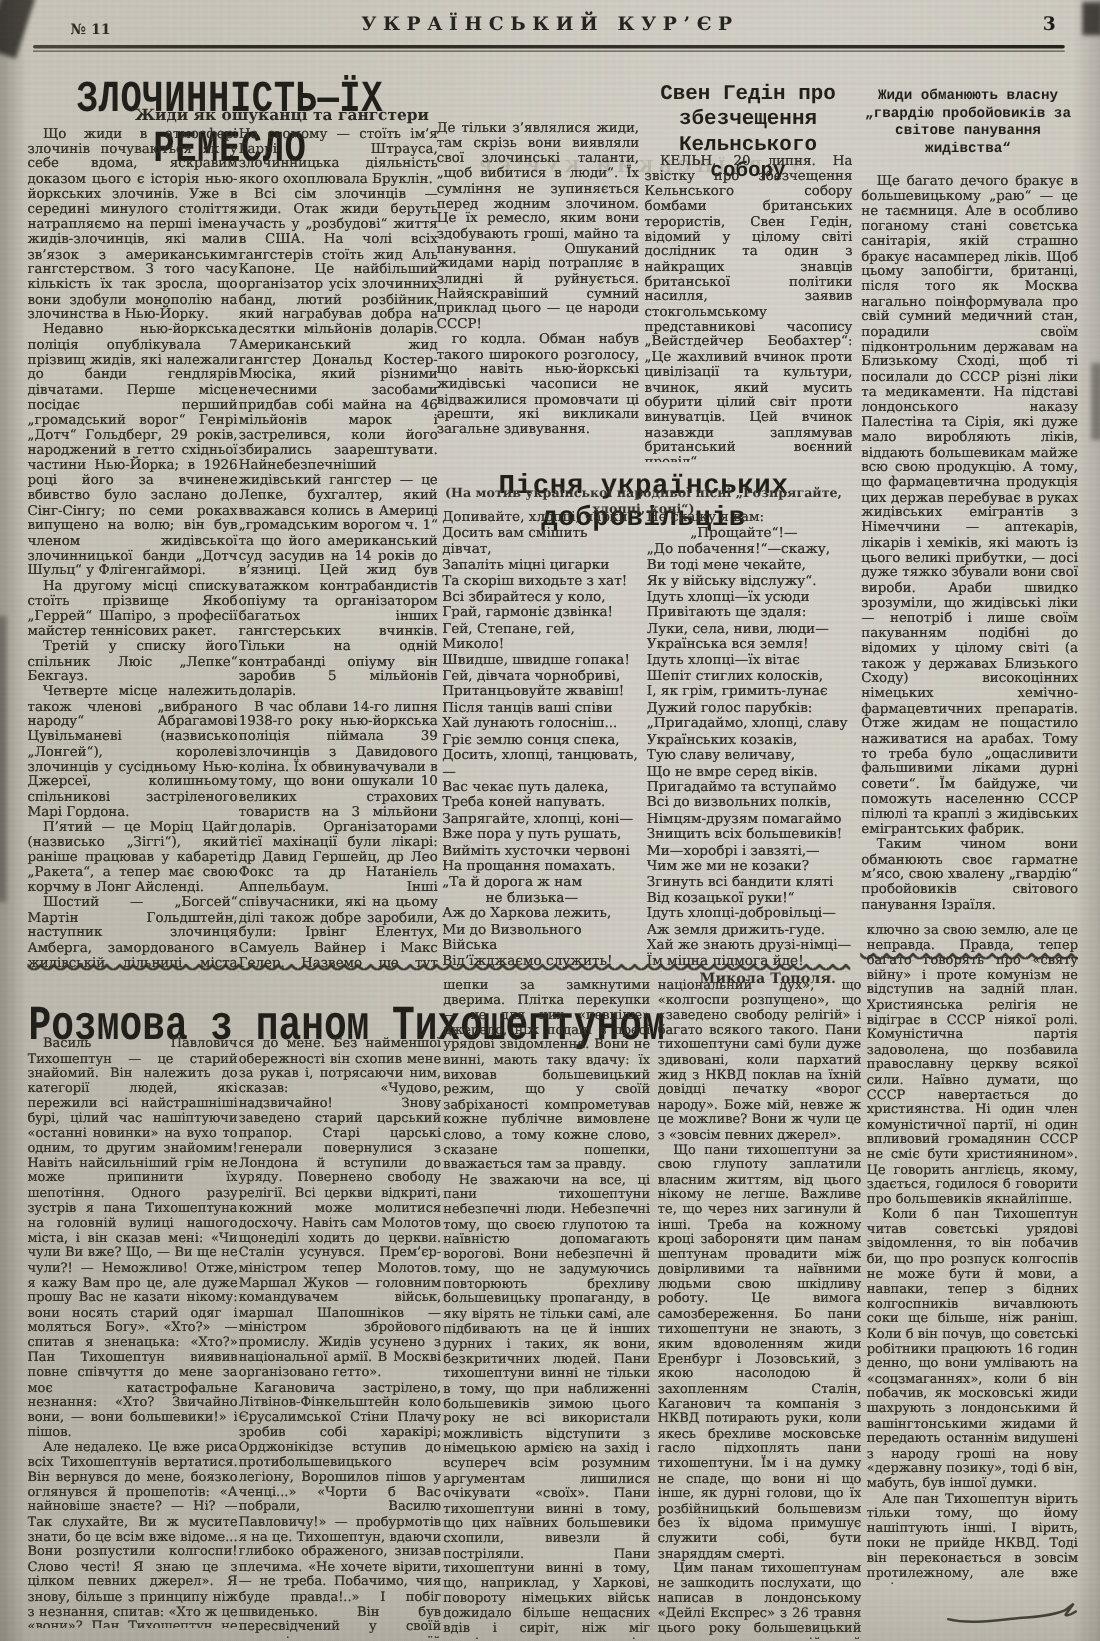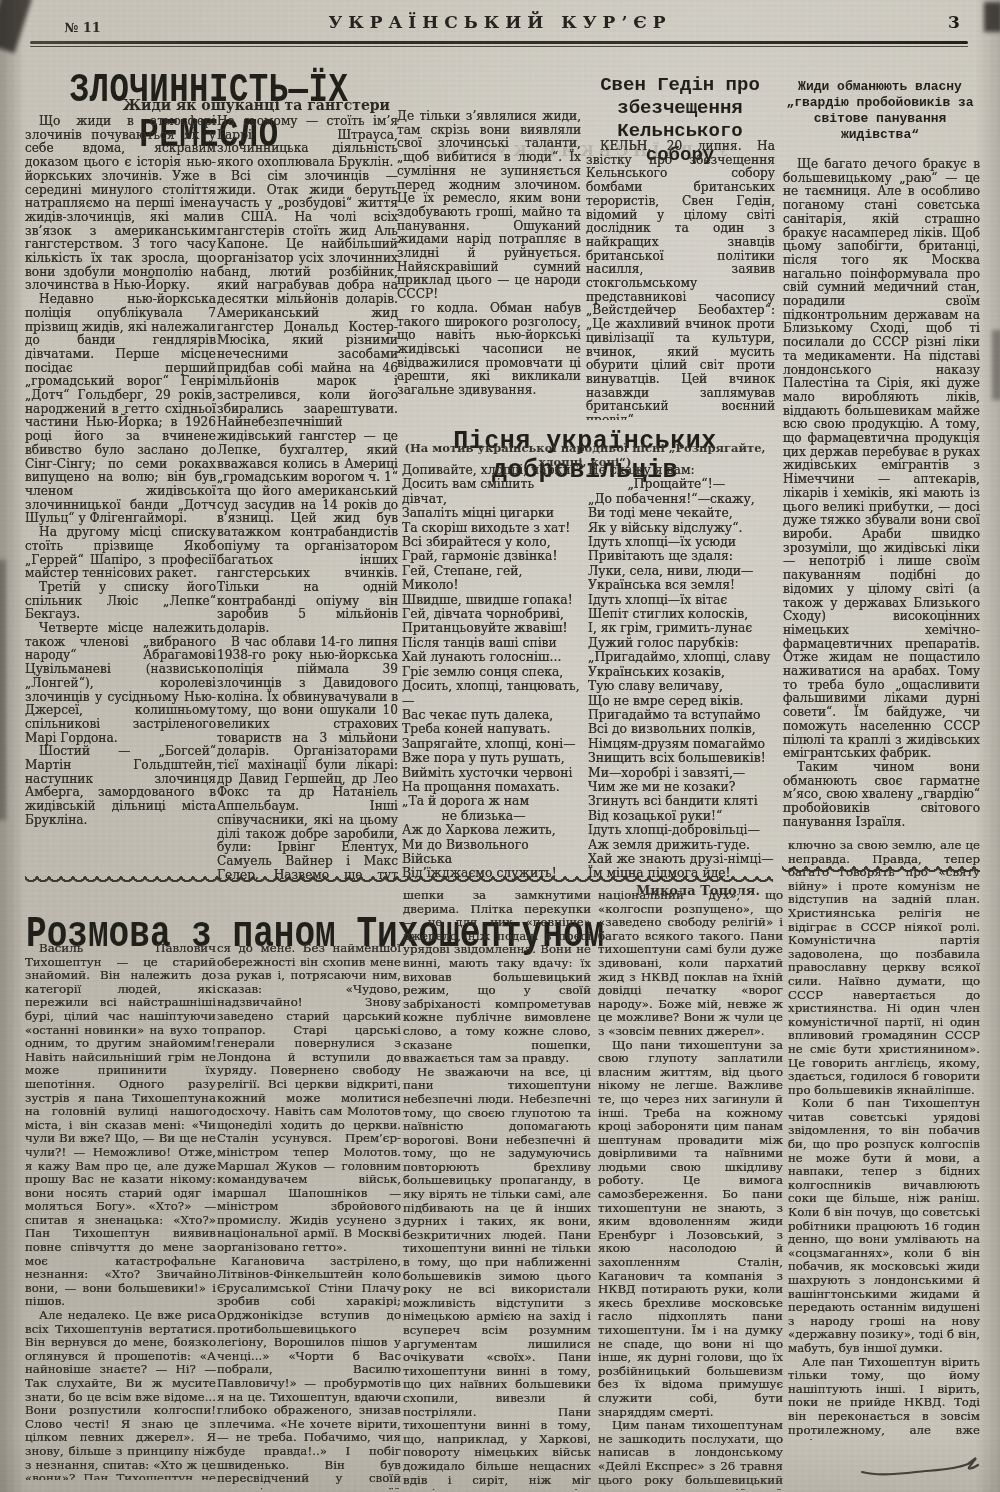--- a/index.html
+++ b/index.html
@@ -92,20 +92,21 @@
   <div class="abs ghost">УКРАЇНСЬКИЙ КУР’ЄР</div>
 
   <h1 class="abs h-big" id="h-crime"><span class="stretch">ЗЛОЧИННІСТЬ—ЇХ РЕМЕСЛО</span></h1>
   <div class="abs" id="h-crime-sub">Жиди як ошуканці та гангстери</div>
   <div class="abs col" id="c-crime-1">
       <p>Що жиди в атмосфері злочинів почуваються як у себе вдома, яскравим доказом цього є історія нью-йоркських злочинів. Уже в середині минулого століття натрапляємо на перші імена жидів-злочинців, які мали зв’язок з американським гангстерством. З того часу кількість їх так зросла, що вони здобули монополію на злочинства в Нью-Йорку.</p>
       <p>Недавно нью-йоркська поліція опублікувала 7 прізвищ жидів, які належали до банди гендлярів дівчатами. Перше місце посідає перший „громадський ворог“ Генрі „Дотч“ Гольдберг, 29 років, народжений в гетто східньої частини Нью-Йорка; в 1926 році його за вчинене вбивство було заслано до Сінг-Сінгу; по семи роках випущено на волю; він був членом жидівської злочинницької банди „Дотч Шульц“ у Флігенгайморі.</p>
       <p>На другому місці списку стоїть прізвище Якоб „Геррей“ Шапіро, з професії майстер теннісових ракет.</p>
       <p>Третій у списку його спільник Люіс „Лепке“ Бекгауз.</p>
       <p>Четверте місце належить також членові „вибраного народу“ Абрагамові Цувільманеві (назвисько „Лонгей“), королеві злочинців у сусідньому Нью-Джерсеї, колишньому спільникові застріленого Марі Гордона.</p>
+      <p>П’ятий — це Моріц Цайг (назвисько „Зіггі“), який раніше працював у кабареті „Ракета“, а тепер має свою корчму в Лонг Айсленді.</p>
       <p>Шостий — „Богсей“ Мартін Гольдштейн, наступник злочинця Амберга, замордованого в жидівській дільниці міста Брукліна.</p>
     </div>
   <div class="abs col cont" id="c-crime-2">
       <p>На сьомому — стоїть ім’я Гаррі Штрауса, злочинницька діяльність якого охоплювала Бруклін.</p>
       <p>Всі сім злочинців — жиди. Отак жиди беруть участь у „розбудові“ життя в США. На чолі всіх гангстерів стоїть жид Аль Капоне. Це найбільший організатор усіх злочинних банд, лютий розбійник, який награбував добра на десятки мільйонів доларів. Американський жид гангстер Дональд Костер-Мюсіка, який різними нечесними засобами придбав собі майна на 46 мільйонів марок і застрелився, коли його збирались заарештувати. Найнебезпечніший жидівський гангстер — це Лепке, бухгалтер, який вважався колись в Америці „громадським ворогом ч. 1“ та що його американський суд засудив на 14 років до в’язниці. Цей жид був ватажком контрабандистів опіуму та організатором багатьох інших гангстерських вчинків. Тільки на одній контрабанді опіуму він заробив 5 мільйонів доларів.</p>
       <p>В час облави 14-го липня 1938-го року нью-йоркська поліція піймала 39 злочинців з Давидового коліна. Їх обвинувачували в тому, що вони ошукали 10 великих страхових товариств на 3 мільйони доларів. Організаторами тієї махінації були лікарі: др Давид Гершейц, др Лео Фокс та др Натаніель Аппельбаум. Інші співучасники, які на цьому ділі також добре заробили, були: Ірвінг Елентух, Самуель Вайнер і Макс Гелер. Назвемо ще тут Абрагама Гохберга, Давида Шонберга, Самуеля Елленбогена, імена навмання взяті з цього незліченного жидівсько-</p>
     </div>
   <div class="abs col cont" id="c-crime-3">
       <p>Де тільки з’являлися жиди, там скрізь вони виявляли свої злочинські таланти, „щоб вибитися в люди“. Їх сумління не зупиняється перед жодним злочином. Це їх ремесло, яким вони здобувають гроші, майно та панування. Ошуканий жидами нарід потрапляє в злидні й руйнується. Найяскравіший сумний приклад цього — це народи СССР!</p>
       <p>го кодла. Обман набув такого широкого розголосу, що навіть нью-йоркські жидівські часописи не відважилися промовчати ці арешти, які викликали загальне здивування.</p>

